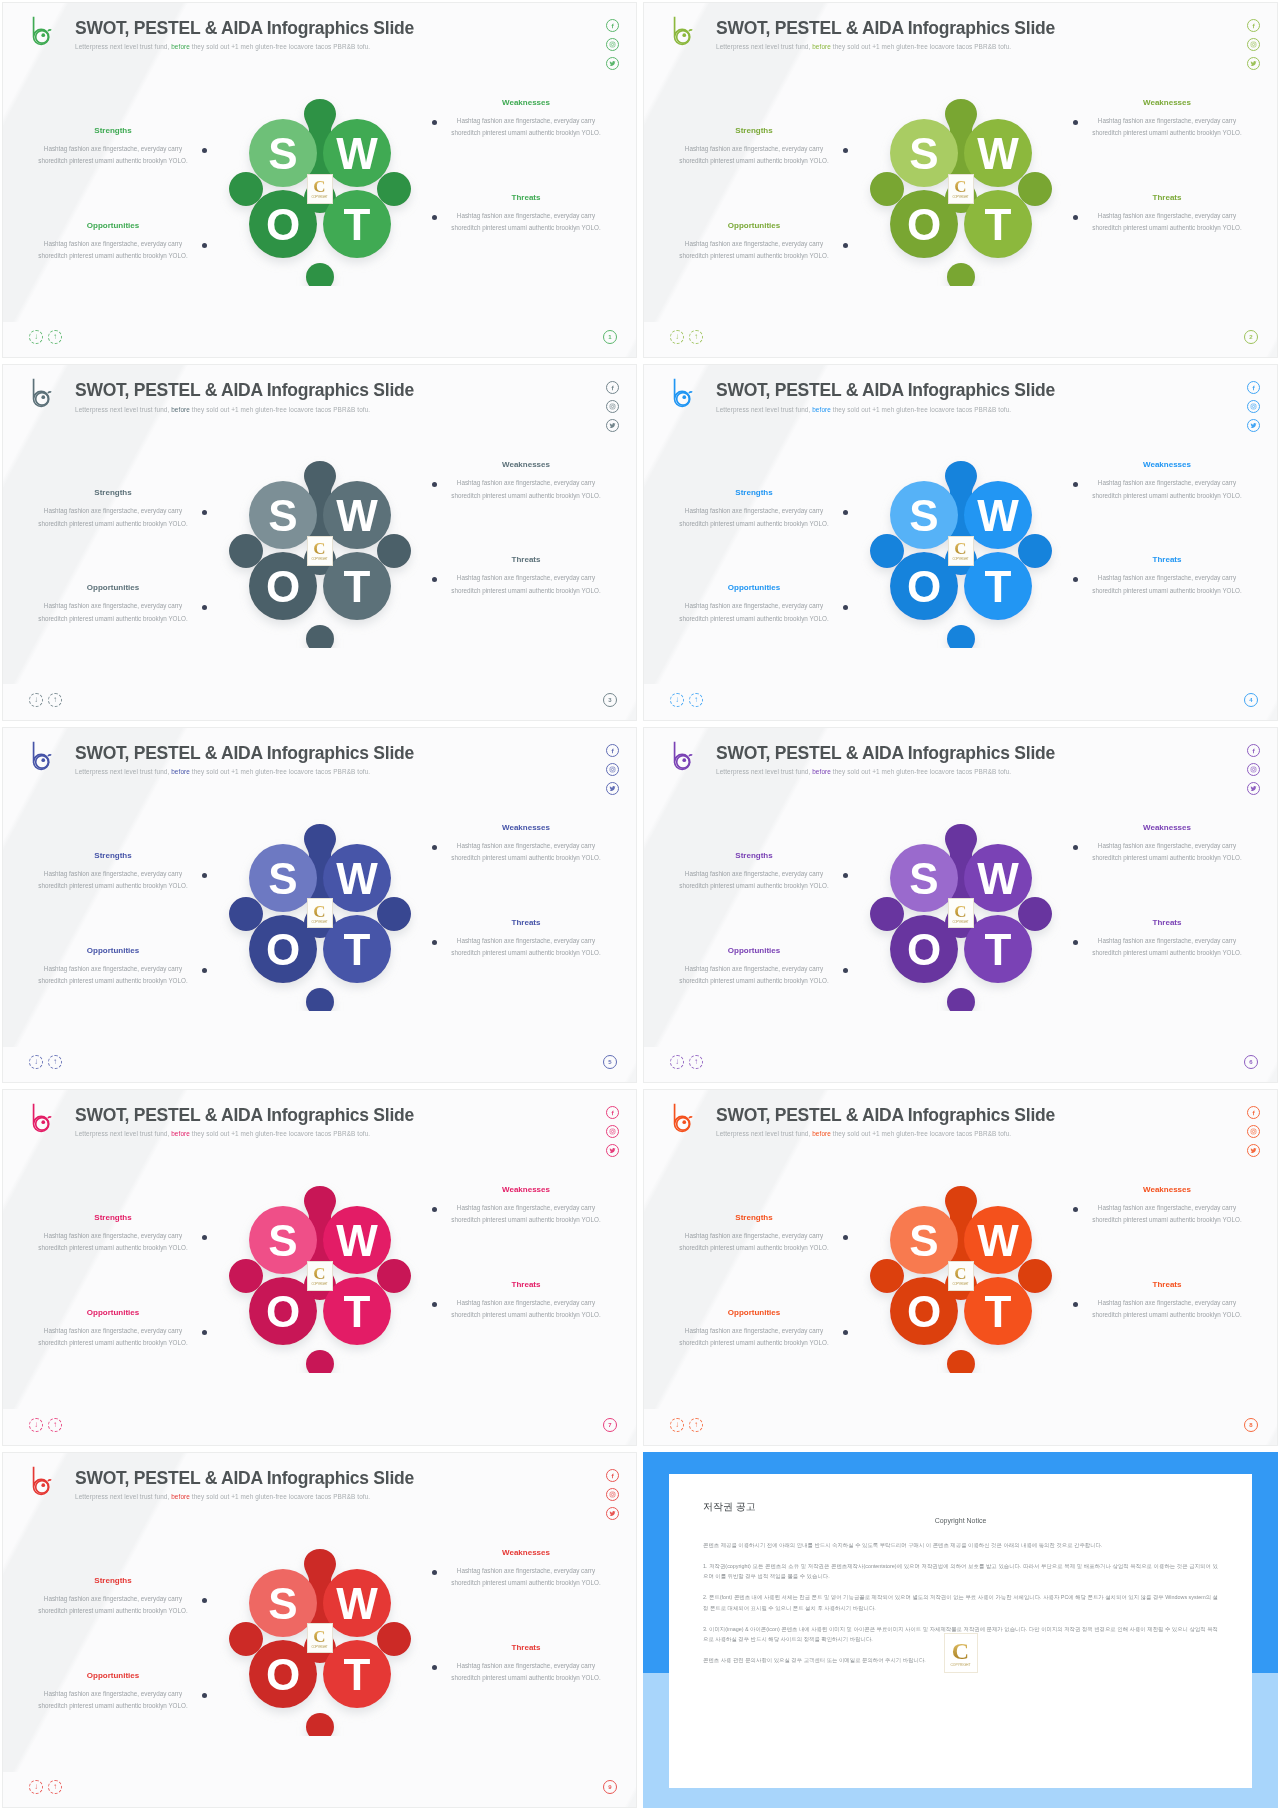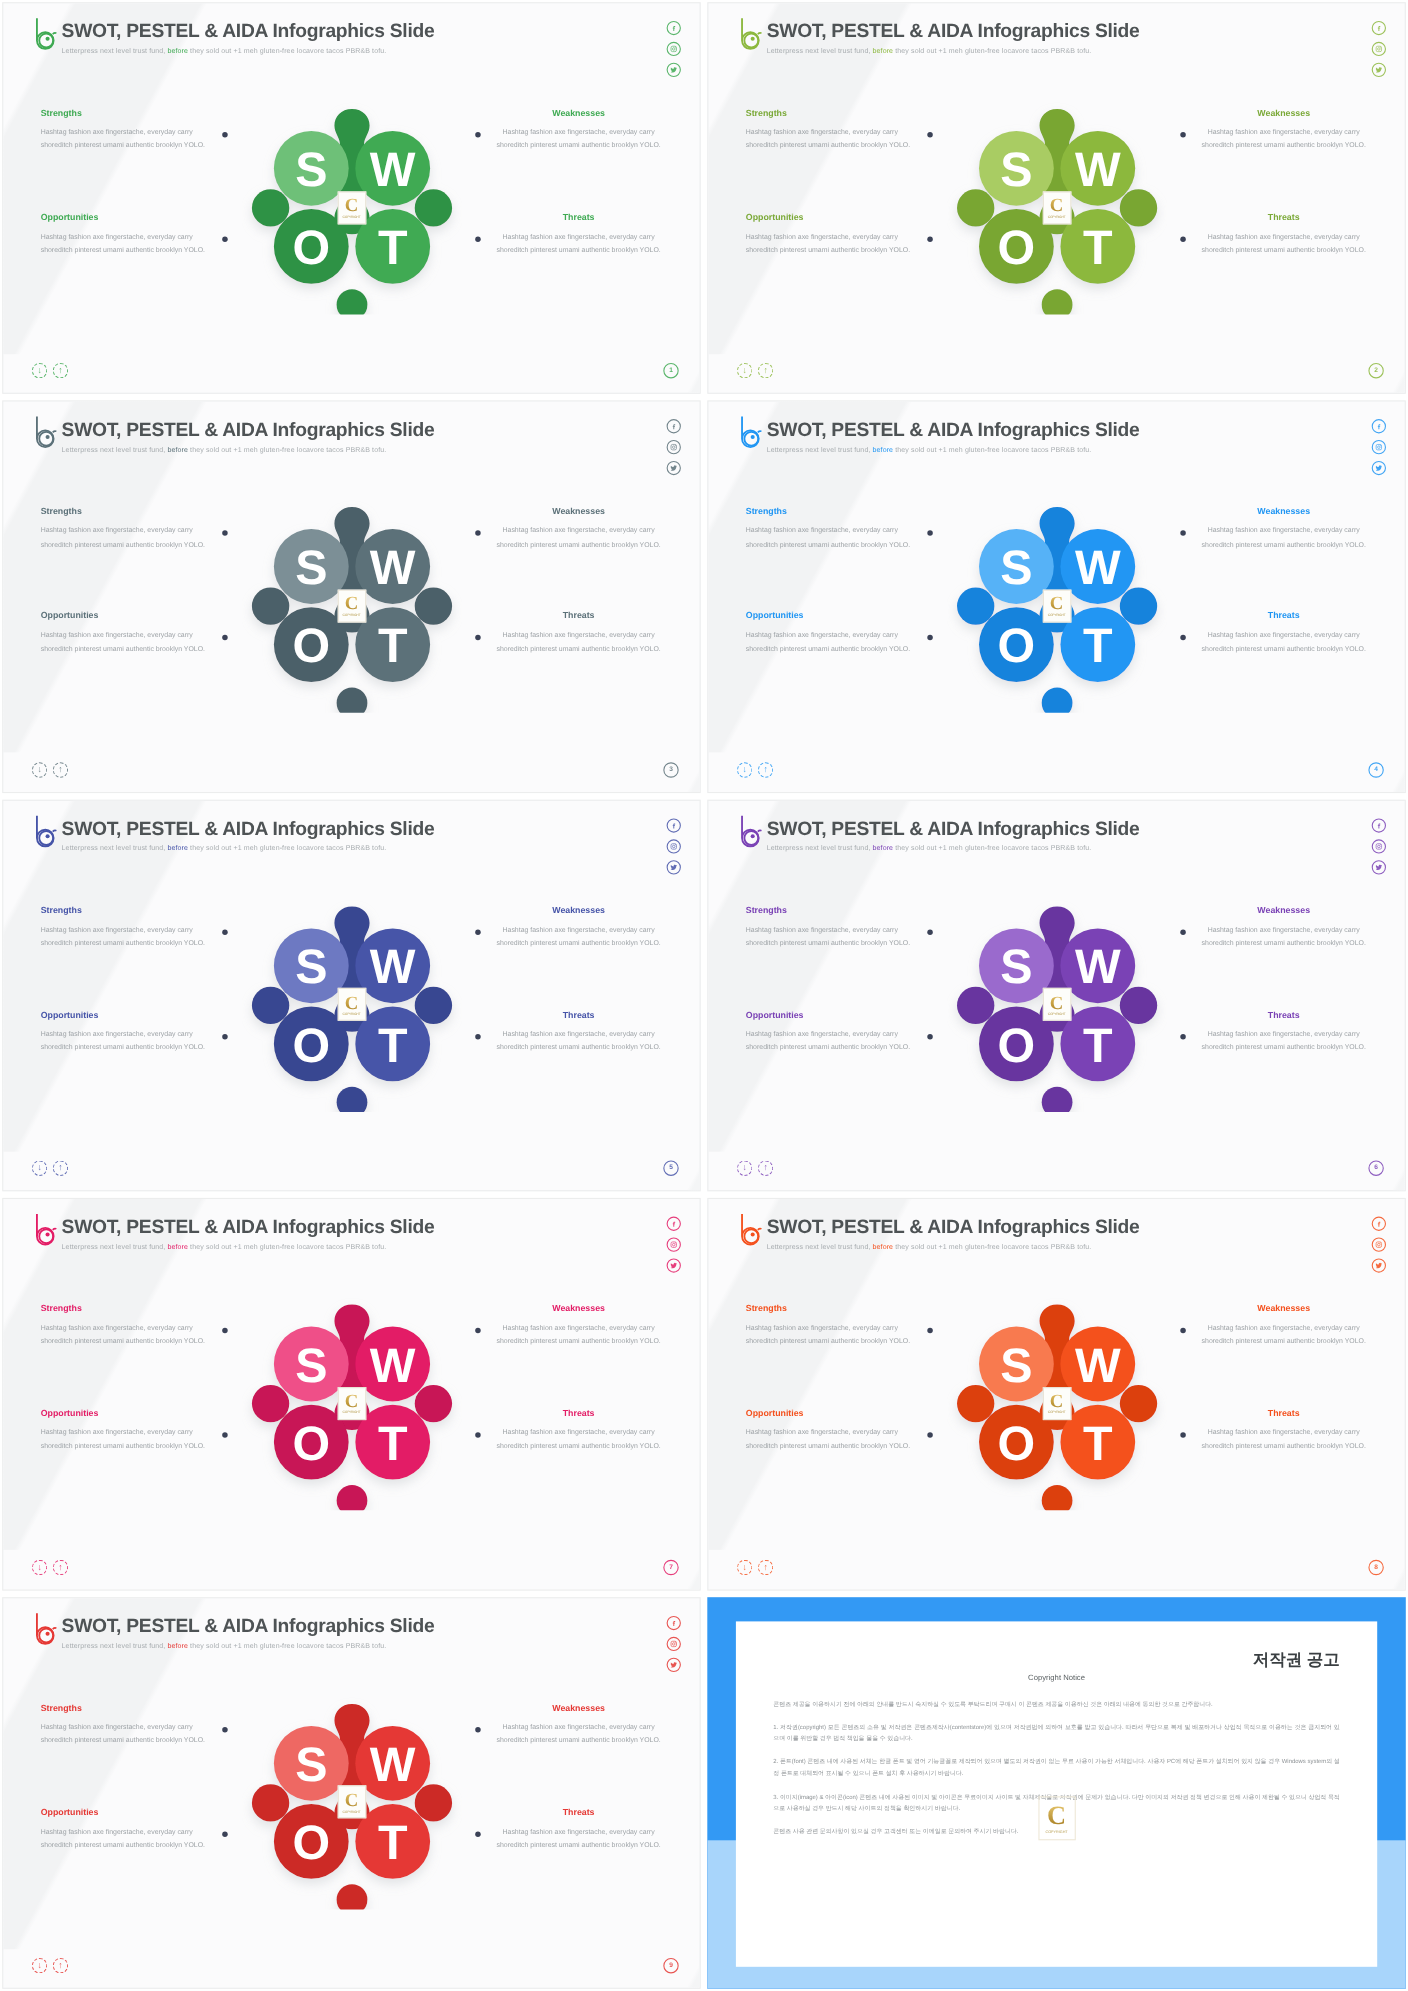--- a/index.html
+++ b/index.html
@@ -33,21 +33,21 @@
     left: -90%; top: -30%;
     background: linear-gradient(118deg, rgba(255,255,255,0) 46%, #f2f3f4 46.4%, #f2f3f4 54%, rgba(255,255,255,0) 54.4%);
   }
   .slide .bg-swoosh-b {
     width: 200%; height: 140%;
     left: -20%; top: 10%;
     background: linear-gradient(118deg, rgba(255,255,255,0) 60%, #f4f5f6 60.3%, #f4f5f6 70%, rgba(255,255,255,0) 70.3%);
   }
 
   
-  .hdr { position: absolute; left: 26px; top: 12px; display: flex; align-items: flex-start; gap: 1px; z-index: 4;}
+  .hdr { position: absolute; left: 26px; top: 12px; display: flex; align-items: flex-start; gap: 20px; z-index: 4;}
   .logo { width: 26px; height: 32px; flex: none; position: relative; }
   .logo svg { display: block; }
   .titles { padding-top: 4px; }
   .slide-title {
     font-size: 17.5px; font-weight: bold; color: #4e5355;
     letter-spacing: -0.25px; white-space: nowrap; line-height: 1.1;
   }
   .slide-sub {
     font-size: 6.4px; color: #a8adb0; margin-top: 5px;
     white-space: nowrap; letter-spacing: .1px;
@@ -76,21 +76,21 @@
     position: absolute; right: 19px; bottom: 13px;
     width: 14px; height: 14px; border-radius: 50%;
     border: 1px solid currentColor; opacity: .85;
     display: flex; align-items: center; justify-content: center;
     font-size: 6px; font-weight: bold; z-index: 5;
   }
 
   
   .body { position: absolute; inset: 0; z-index: 3; }
   .col { position: absolute; width: 152px; }
-  .col.left  { left: 34px;  text-align: left; }
+  .col.left  { left: 34px;  text-align: center; margin-top: 28px; }
   .col.right { right: 34px; text-align: center; }
   .col.r1 { top: 95px; }
   .col.r2 { top: 190px; }
   .blk-head { font-size: 8px; font-weight: bold; margin-bottom: 8px; }
   .blk-body { font-size: 6.3px; color: #9ea3a7; line-height: 1.95; }
   .dot {
     position: absolute; width: 5px; height: 5px; border-radius: 50%;
     background: #3b4257; top: 22px;
   }
   .col.left .dot  { right: -18px; }
@@ -123,21 +123,21 @@
   
   .cslide { position: relative; background: #3399f4; overflow: hidden; border: none; }
   .cslide .band {
     position: absolute; left: 0; right: 0; bottom: 0; height: 38%;
     background: #a8d5fb;
   }
   .cpaper {
     position: absolute; left: 26px; right: 26px; top: 22px; bottom: 20px;
     background: #fff; padding: 26px 34px 10px; overflow: hidden;
   }
-  .cp-title { text-align: right; font-size: 15px; color: #3a3f42; font-weight: bold; }
+  .cp-title { text-align: left; font-size: 10px; color: #3a3f42; font-weight: normal; }
   .cp-sub { text-align: center; font-size: 7px; color: #5b6163; margin-top: 3px; margin-bottom: 16px; }
   .cp-p { font-size: 5.4px; color: #8d9295; line-height: 1.9; margin-bottom: 11px; text-align: justify; }
   .cp-watermark {
     position: absolute; left: 50%; top: 57%; transform: translate(-50%,-50%);
     width: 34px; height: 40px; border: 1px solid #eee8d8;
     display: flex; align-items: center; justify-content: center; flex-direction: column;
   }
   .cp-watermark .cc {
     font-size: 24px; font-weight: bold; line-height: 1;
     background: linear-gradient(180deg,#efd municipal,#a9801f);

